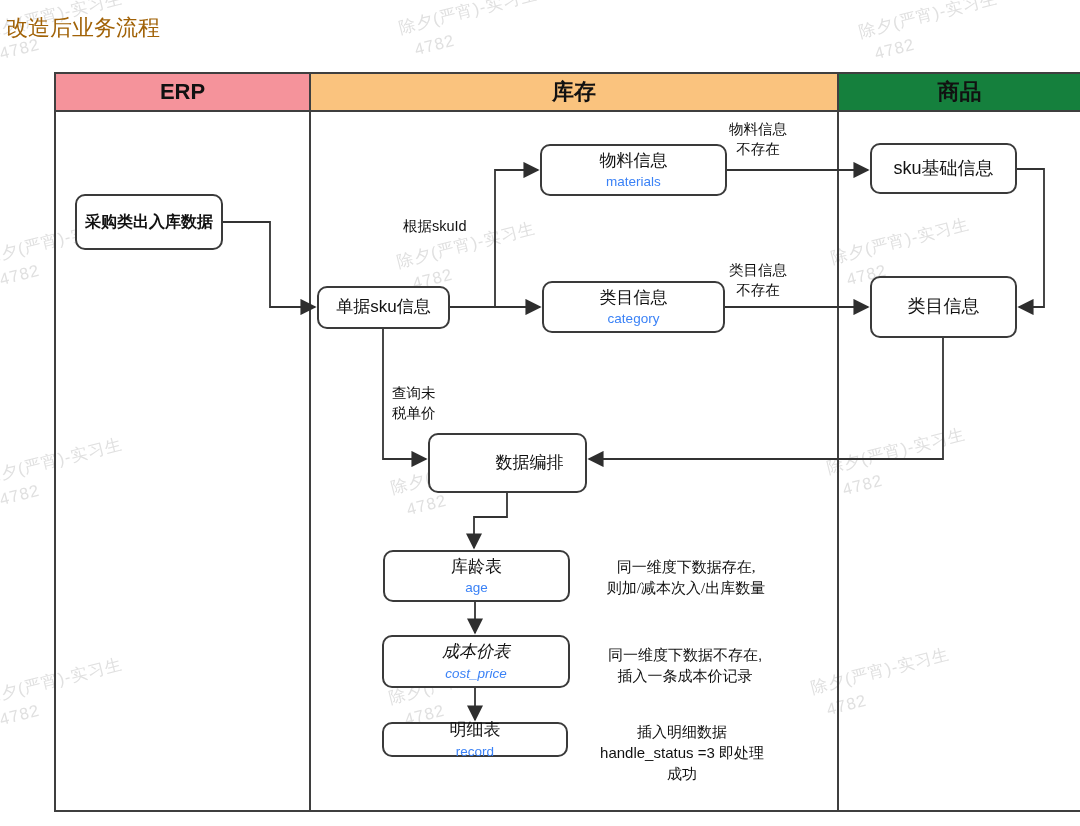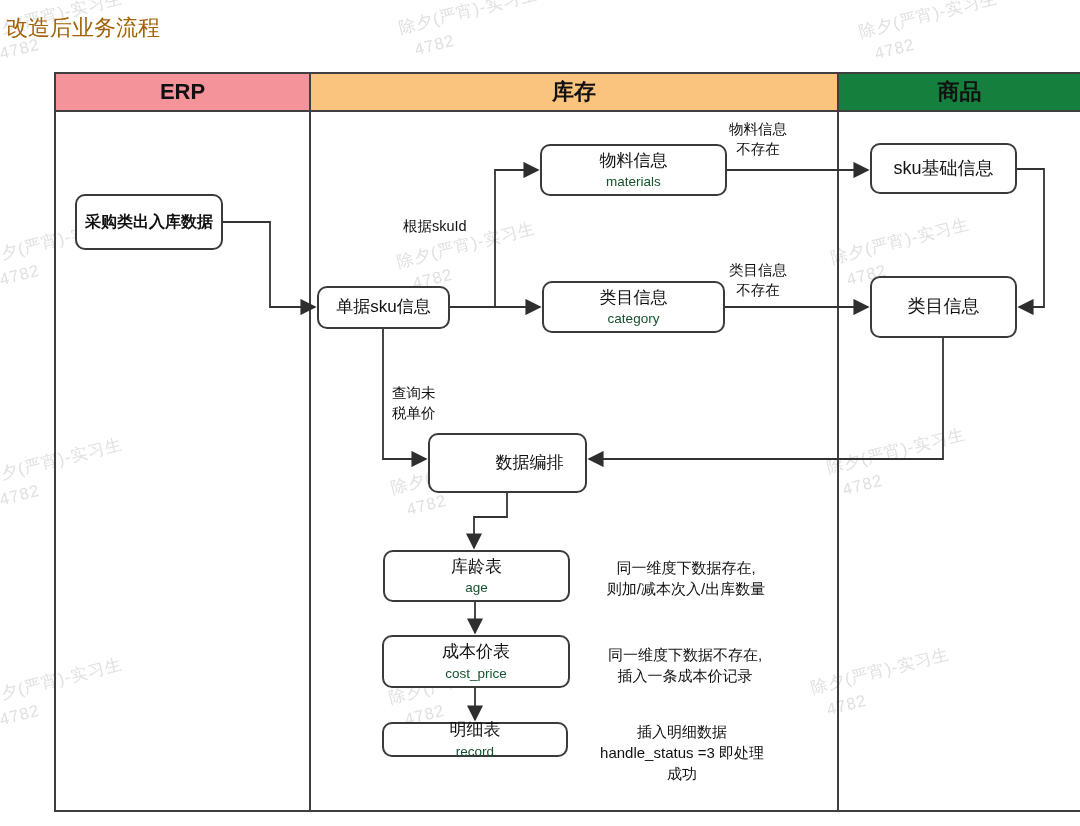--- a/index.html
+++ b/index.html
@@ -35,48 +35,48 @@
     display:flex;align-items:center;justify-content:center;
     font-size:22px;font-weight:bold;color:#111;
   }
   
   .node{
     position:absolute;z-index:3;background:#fff;border:2px solid #3a3a3a;
     border-radius:10px;display:flex;flex-direction:column;align-items:center;
     justify-content:center;box-sizing:border-box;text-align:center;
   }
   .node .t{font-size:17px;color:#111;line-height:1.2;}
-  .node .s{font-size:13.5px;color:#14532d;margin-top:3px;}
+  .node .s{font-size:13.5px;color:#3b82f6;margin-top:3px;}
   .n-purchase{left:75px;top:194px;width:148px;height:56px;font-weight:bold;}
   .n-purchase .t{font-size:16px;}
   .n-docsku{left:317px;top:286px;width:133px;height:43px;}
   .n-materials{left:540px;top:144px;width:187px;height:52px;}
   .n-catinv{left:542px;top:281px;width:183px;height:52px;}
   .n-skubase{left:870px;top:143px;width:147px;height:51px;}
   .n-skubase .t{font-size:18px;}
   .n-catprod{left:870px;top:276px;width:147px;height:62px;}
   .n-catprod .t{font-size:18px;}
   .n-orch{left:428px;top:433px;width:159px;height:60px;padding-left:44px;}
   .n-age{left:383px;top:550px;width:187px;height:52px;}
-  .n-cost{left:382px;top:635px;width:188px;height:53px;}
+  .n-cost{left:382px;top:635px;width:188px;height:53px;font-style:italic;}
   .n-record{left:382px;top:722px;width:186px;height:35px;}
   
   .lbl{
     position:absolute;z-index:3;font-size:14.5px;color:#111;
     white-space:pre-line;line-height:1.35;
   }
   .l-skuid{left:403px;top:217px;width:95px;}
   .l-matmiss{left:718px;top:120px;width:80px;text-align:center;}
   .l-catmiss{left:718px;top:261px;width:80px;text-align:center;}
   .l-query{left:392px;top:384px;width:70px;}
   .ann{
     position:absolute;z-index:3;font-size:15px;color:#111;
     white-space:pre-line;line-height:1.4;text-align:center;
   }
-  .a-age{left:583px;top:557px;width:206px;}
+  .a-age{left:583px;top:557px;width:206px;font-family:Liberation Serif, serif;}
   .a-cost{left:580px;top:644px;width:210px;}
   .a-record{left:583px;top:721px;width:198px;}
   
   .edges{position:absolute;left:0;top:0;z-index:2;pointer-events:none;}
 </style>
 </head>
 <body>
 
 <div class="wm" style="left:-15px;top:2px"><span>除夕(严宵)-实习生</span><span class="wm2">4782</span></div>
 <div class="wm" style="left:400px;top:-2px"><span>除夕(严宵)-实习生</span><span class="wm2">4782</span></div>

